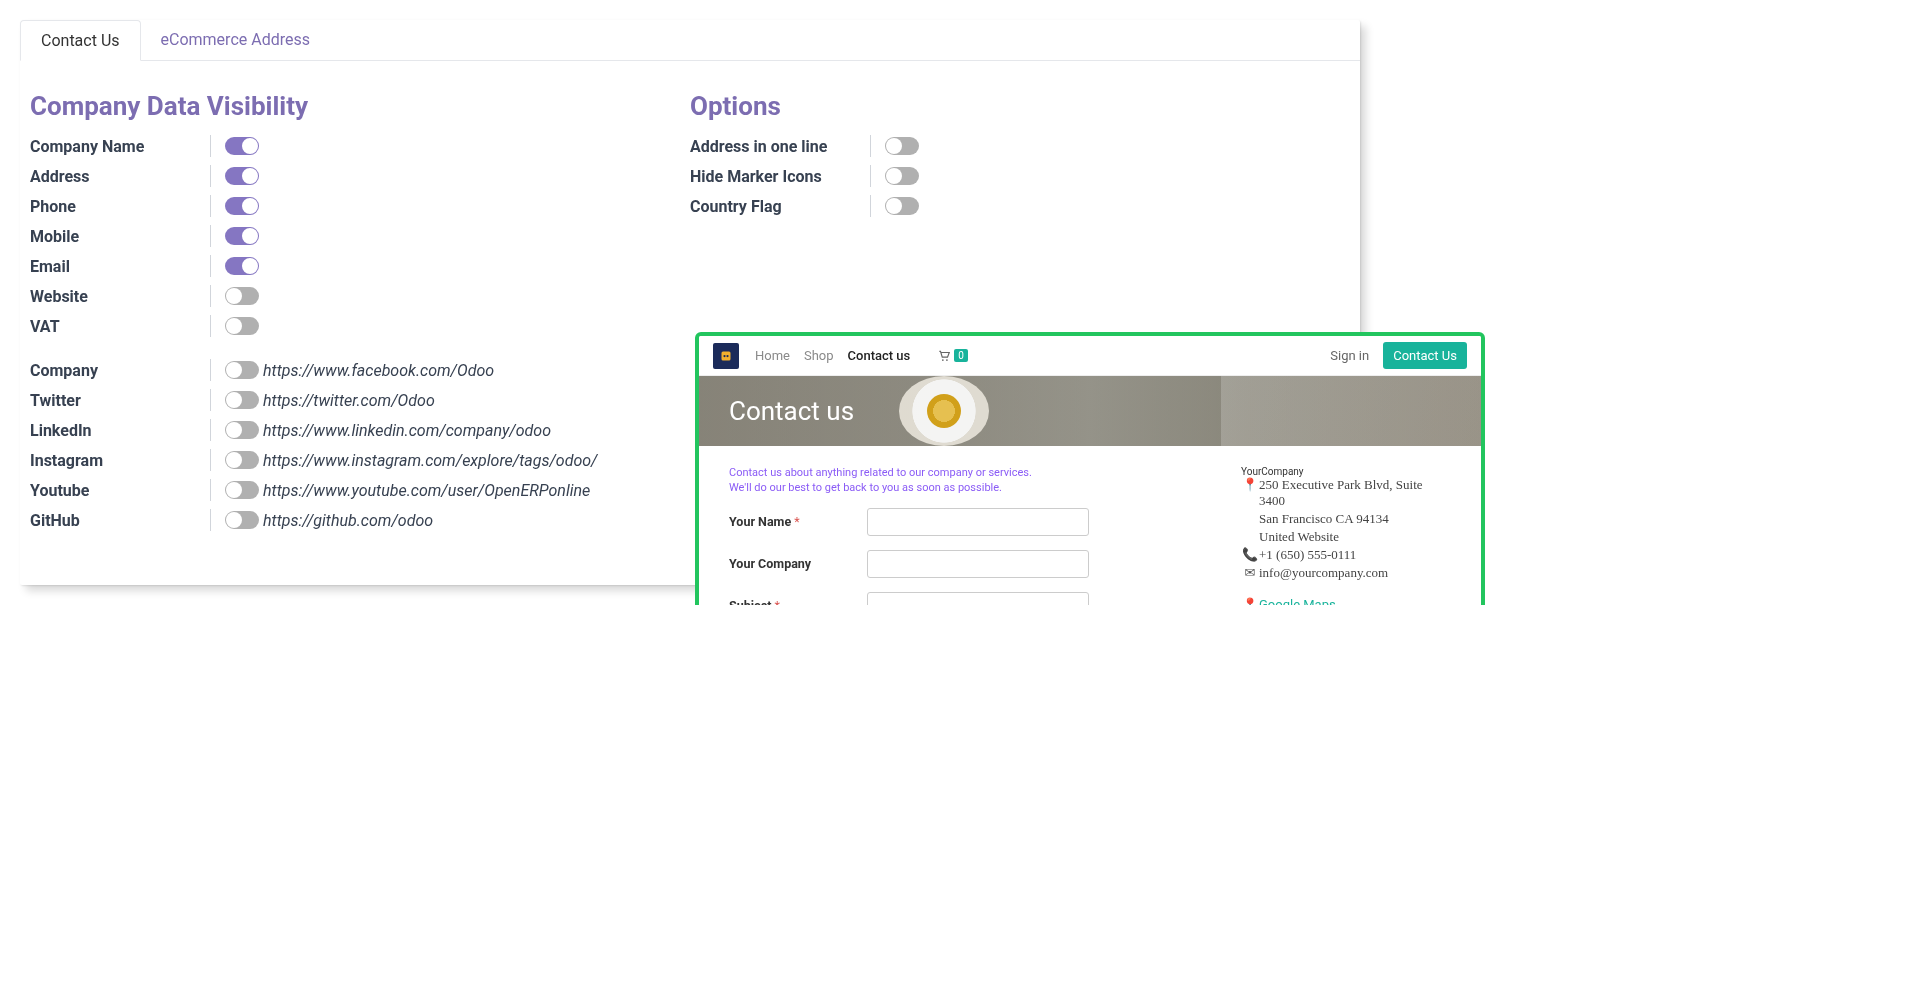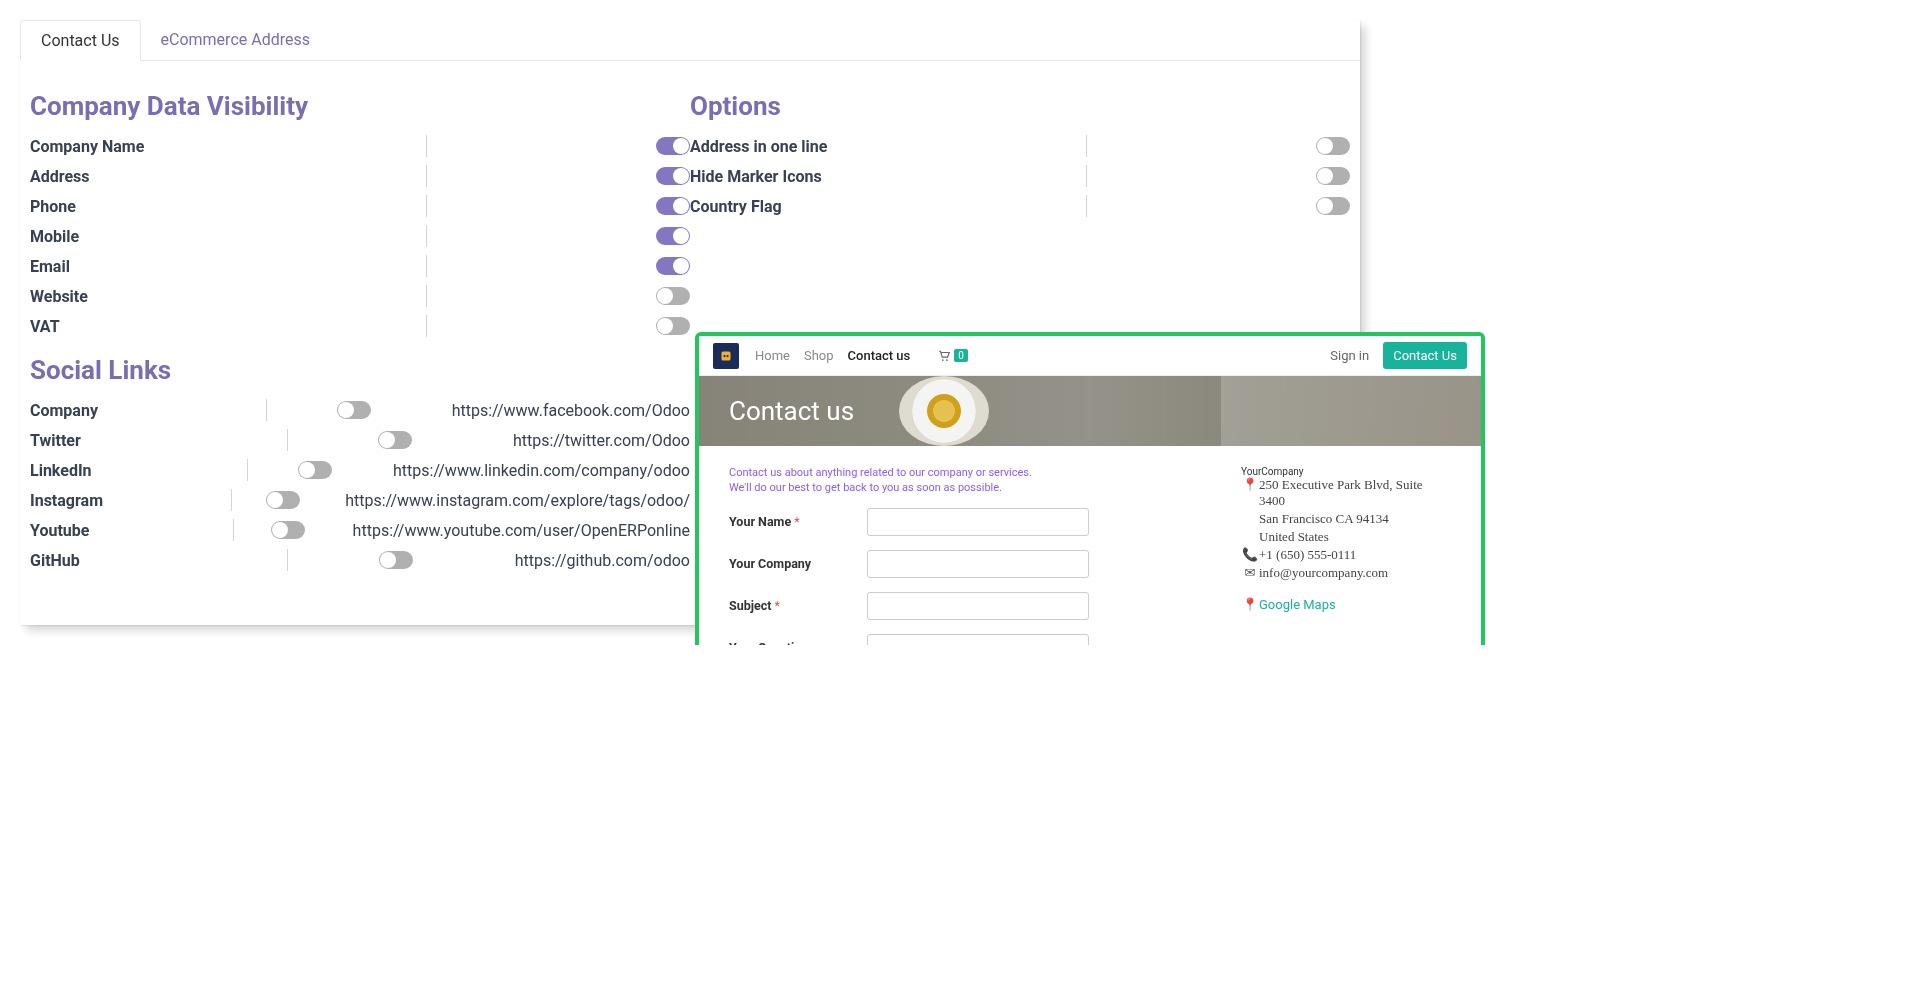--- a/index.html
+++ b/index.html
@@ -45,21 +45,20 @@
     .section-title {
       color: #7c6db1;
       font-weight: 700;
       font-size: 26px;
       margin-bottom: 10px;
     }
     .row {
       display: flex;
       align-items: center;
       min-height: 30px;
-      justify-content: space-between;
     }
     .row-label {
       width: 180px;
       font-weight: 700;
       font-size: 16px;
       color: #374151;
     }
     .row-sep {
       width: 1px;
       height: 22px;
@@ -81,23 +80,24 @@
       background: #fff;
       border-radius: 50%;
       position: absolute;
       top: 1px;
       left: 1px;
       transition: left .1s;
     }
     .toggle.on { background: #8576c2; }
     .toggle.on .knob { left: 17px; }
     .row-url {
-      margin-left: 24px;
+      margin-left: 4px;
       font-size: 16px;
       color: #374151;
+      font-style: italic;
     }
     .spacer { height: 14px; }
 
     
     .preview {
       position: absolute;
       left: 695px;
       top: 332px;
       width: 790px;
       background: #fff;
@@ -264,21 +264,20 @@
           </div>
           <div class="row">
             <div class="row-label">VAT</div>
             <div class="row-sep"></div>
             <div class="toggle">
               <div class="knob"></div>
             </div>
           </div>
         </div>
       <div class="spacer"></div>
-      <div class="section-title">Social Links</div>
       <div id="social-rows">
           <div class="row">
             <div class="row-label">Company</div>
             <div class="row-sep"></div>
             <div class="toggle">
               <div class="knob"></div>
             </div>
             <div class="row-url">https://www.facebook.com/Odoo</div>
           </div>
           <div class="row">
@@ -410,21 +409,21 @@
       <div class="info-line">
         <span class="info-icon">📍</span>
         <span class="info-text">250 Executive Park Blvd, Suite 3400</span>
       </div>
       <div class="info-line">
           <span class="info-icon"></span>
           <span class="info-text">San Francisco CA 94134</span>
         </div>
       <div class="info-line">
           <span class="info-icon"></span>
-          <span class="info-text">United States</span>
+          <span class="info-text">United Website</span>
         </div>
       <div class="info-line">
         <span class="info-icon">📞</span>
         <span class="info-text">+1 (650) 555-0111</span>
       </div>
       <div class="info-line">
         <span class="info-icon">✉</span>
         <span class="info-text">info@yourcompany.com</span>
       </div>
       <div class="gmaps-link">

